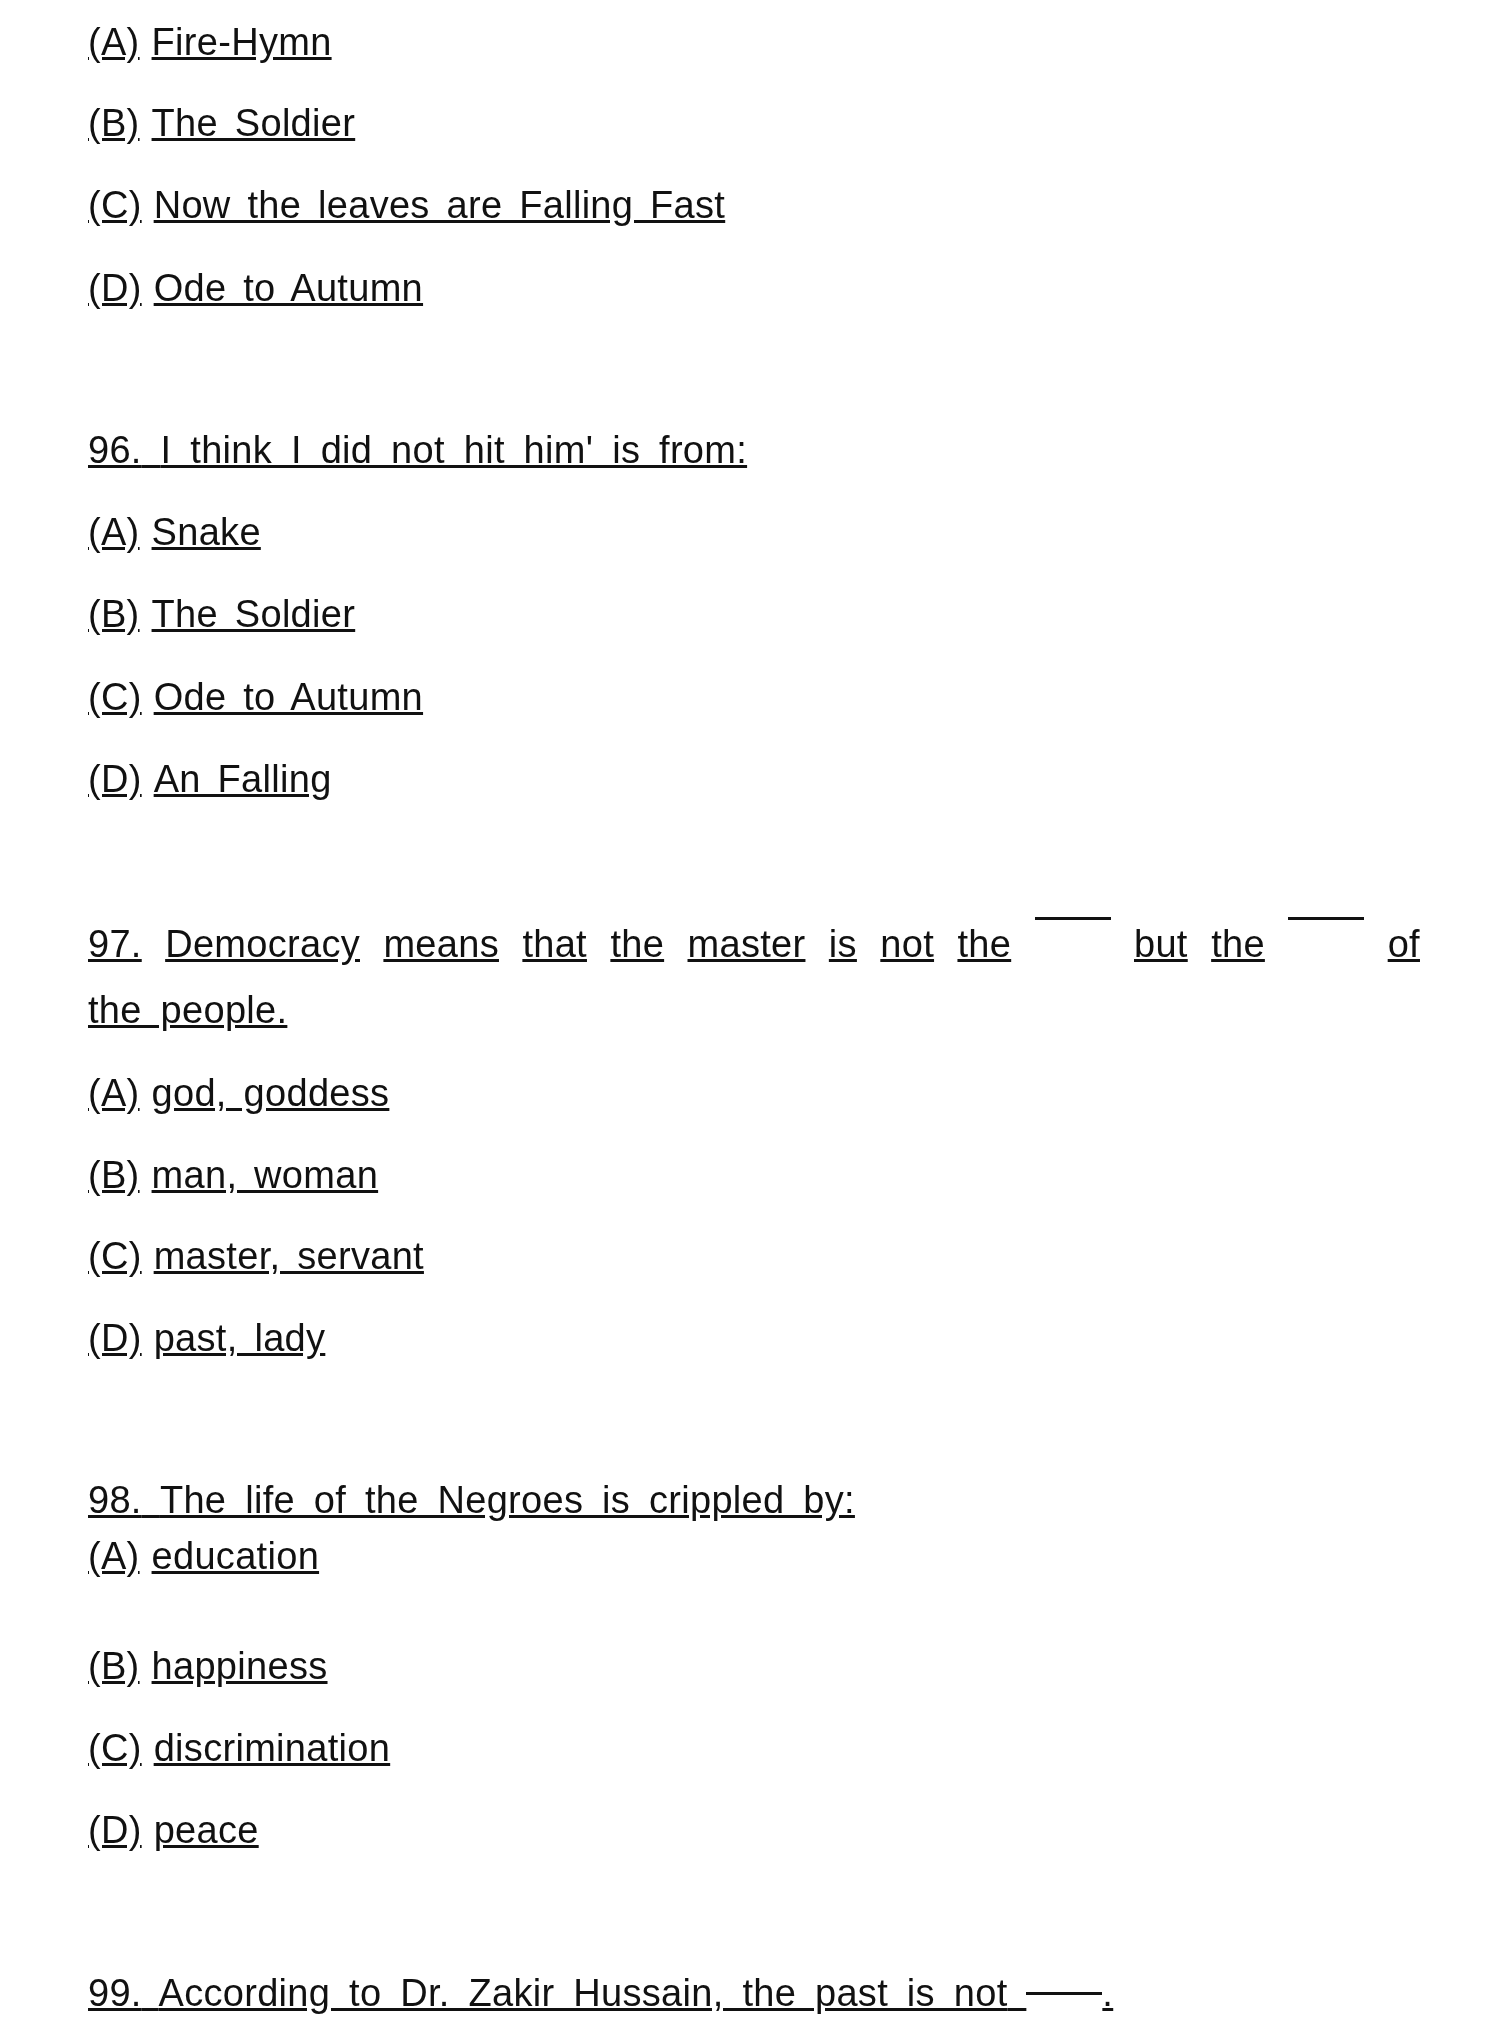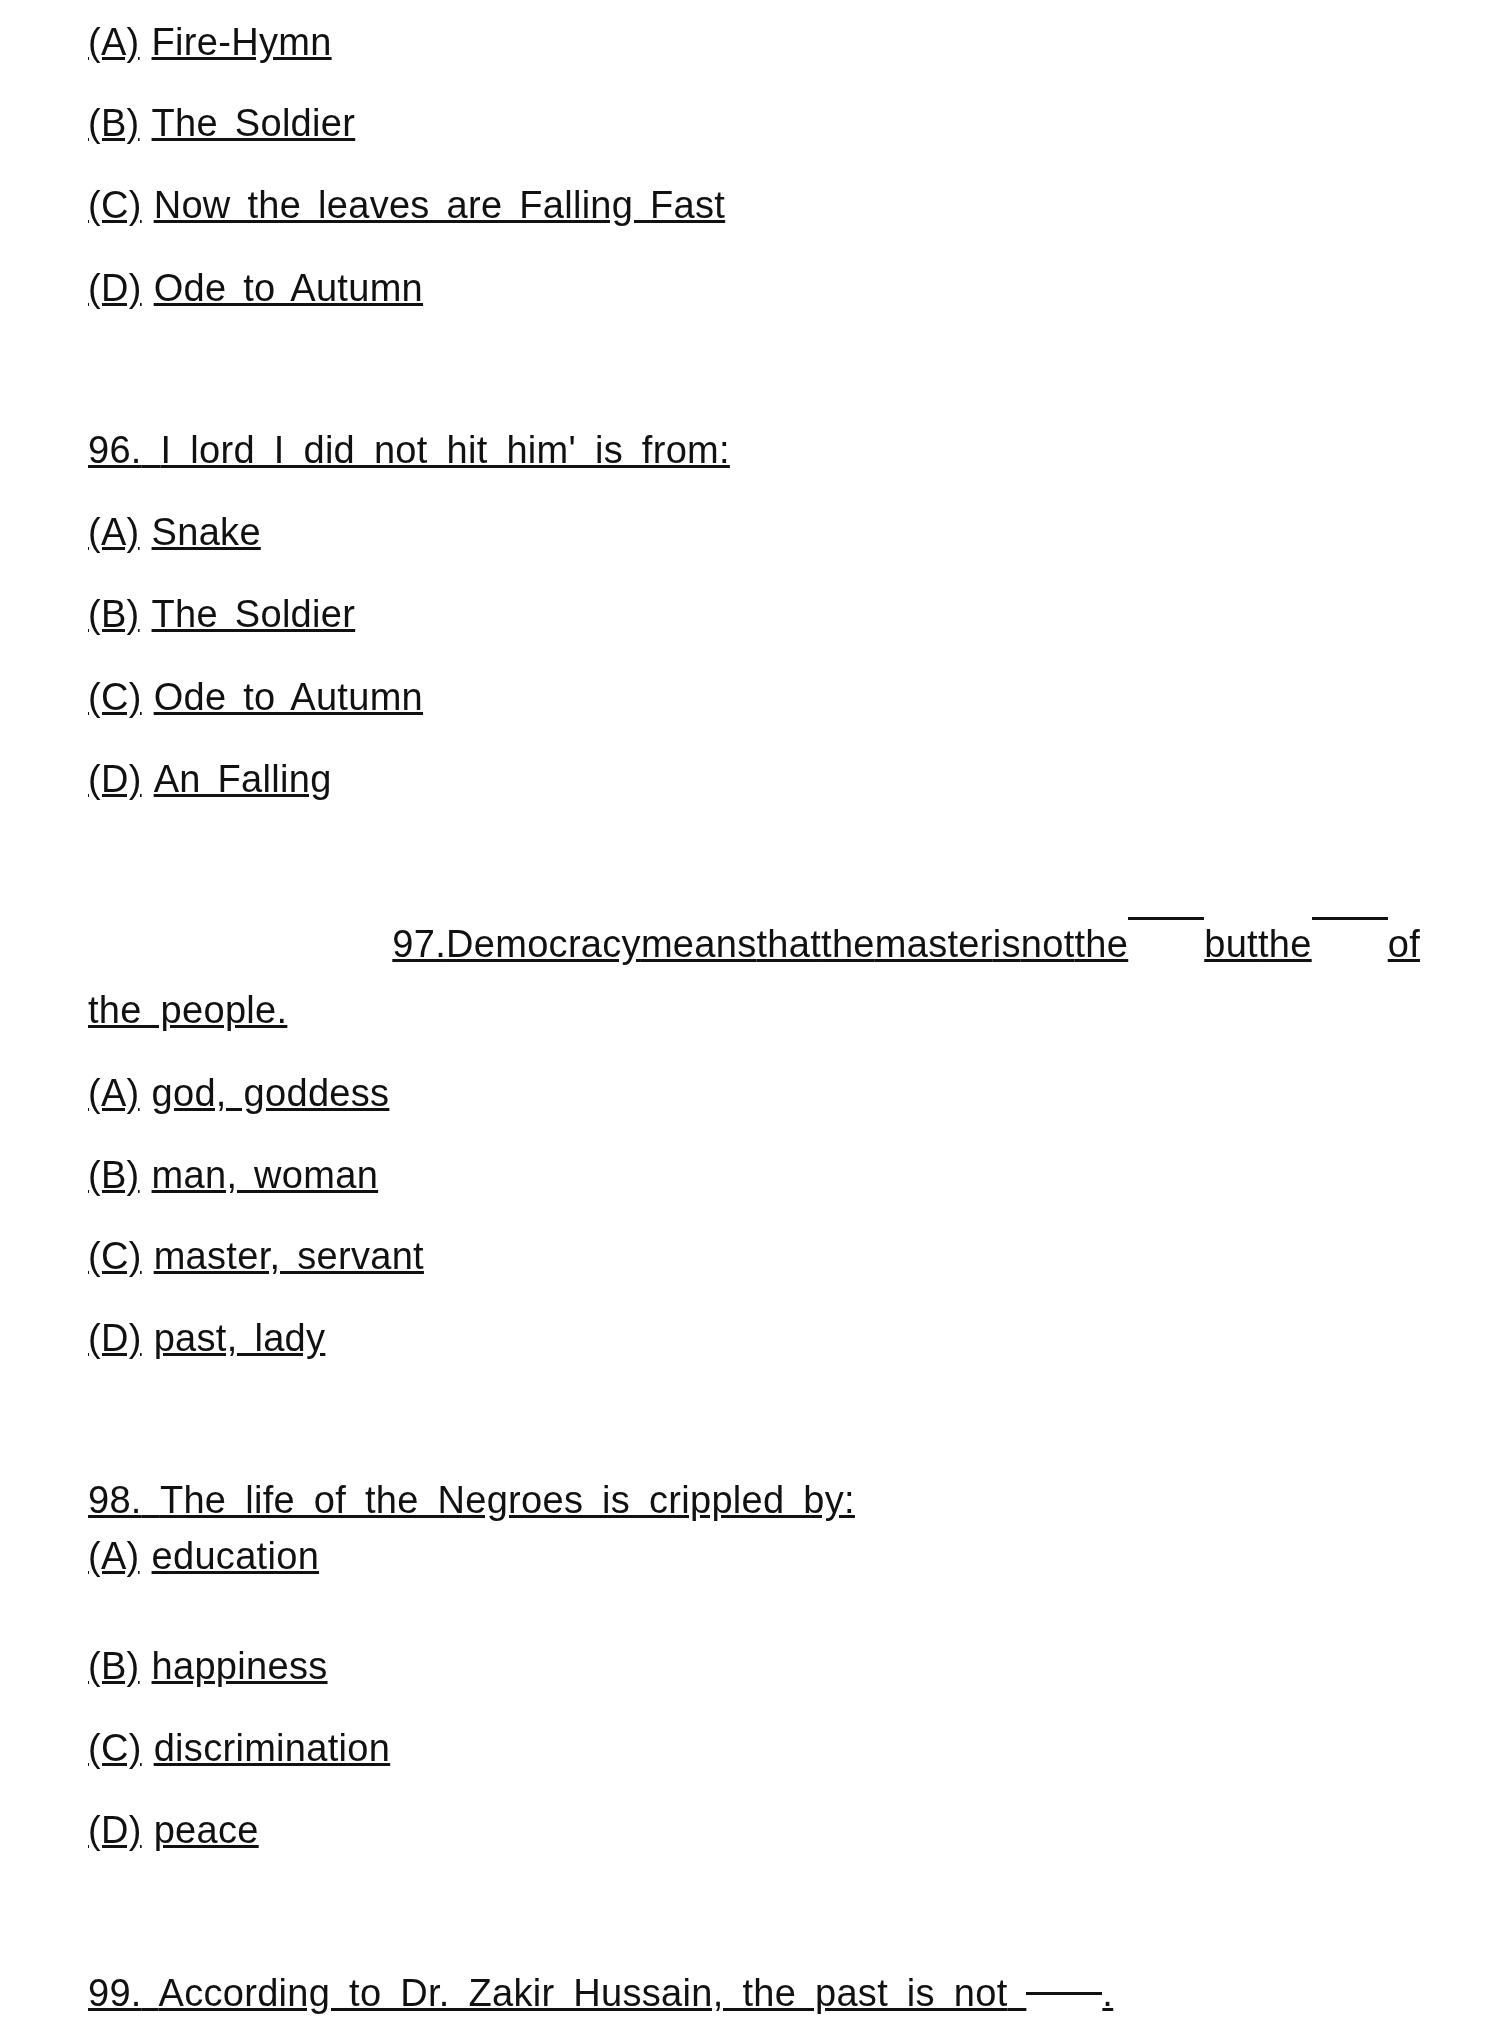--- a/index.html
+++ b/index.html
@@ -24,21 +24,21 @@
       white-space: nowrap;
       word-spacing: 6px;
       letter-spacing: 0.3px;
       transform: translateY(-50%);
       text-decoration: underline;
     }
     .q-line { word-spacing: 8px; }
     .justified {
       width: 1332px;
       display: flex;
-      justify-content: flex-end;
+      justify-content: space-between;
       word-spacing: 0;
     }
     .opt-label { margin-right: 12px; }
     .blank {
       display: inline-block;
       width: 76px;
       height: 3px;
       background: #111111;
       vertical-align: middle;
       margin-top: -4px;
@@ -55,21 +55,21 @@
 </div>
 <div class="line" style="top:205px">
   <span class="opt-label">(C)</span><span>Now the leaves are Falling Fast</span>
 </div>
 <div class="line" style="top:288px">
   <span class="opt-label">(D)</span><span>Ode to Autumn</span>
 </div>
 
 <div class="line q-line" style="top:450px">
   <span>96.</span>
-  <span>I lord I did not hit him' is from:</span>
+  <span>I think I did not hit him' is from:</span>
 </div>
 <div class="line" style="top:532px">
   <span class="opt-label">(A)</span><span>Snake</span>
 </div>
 <div class="line" style="top:614px">
   <span class="opt-label">(B)</span><span>The Soldier</span>
 </div>
 <div class="line" style="top:697px">
   <span class="opt-label">(C)</span><span>Ode to Autumn</span>
 </div>

